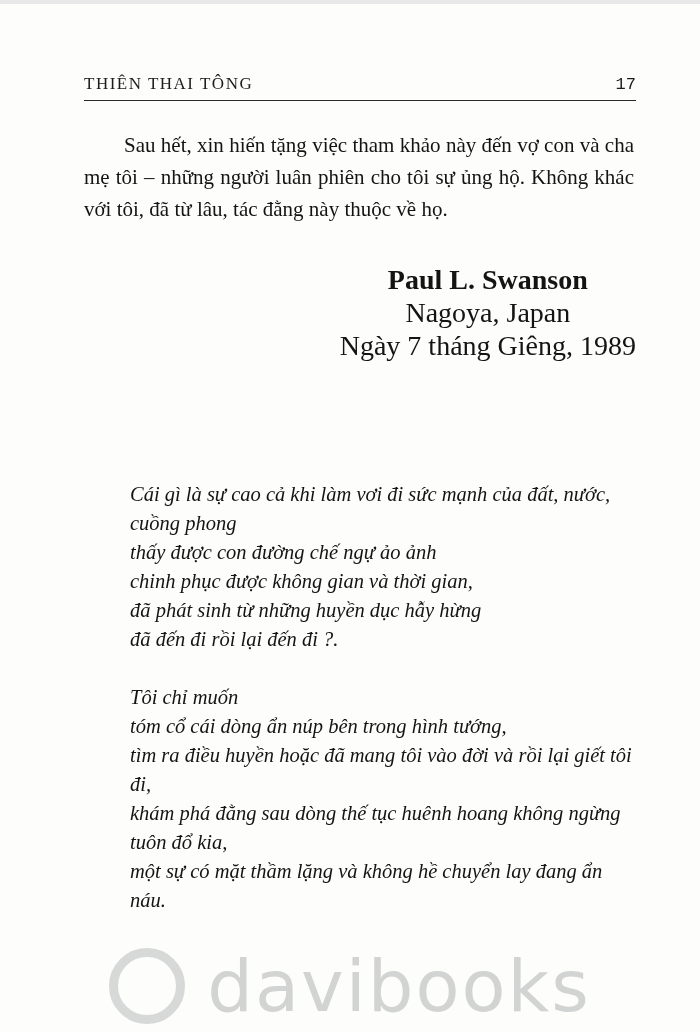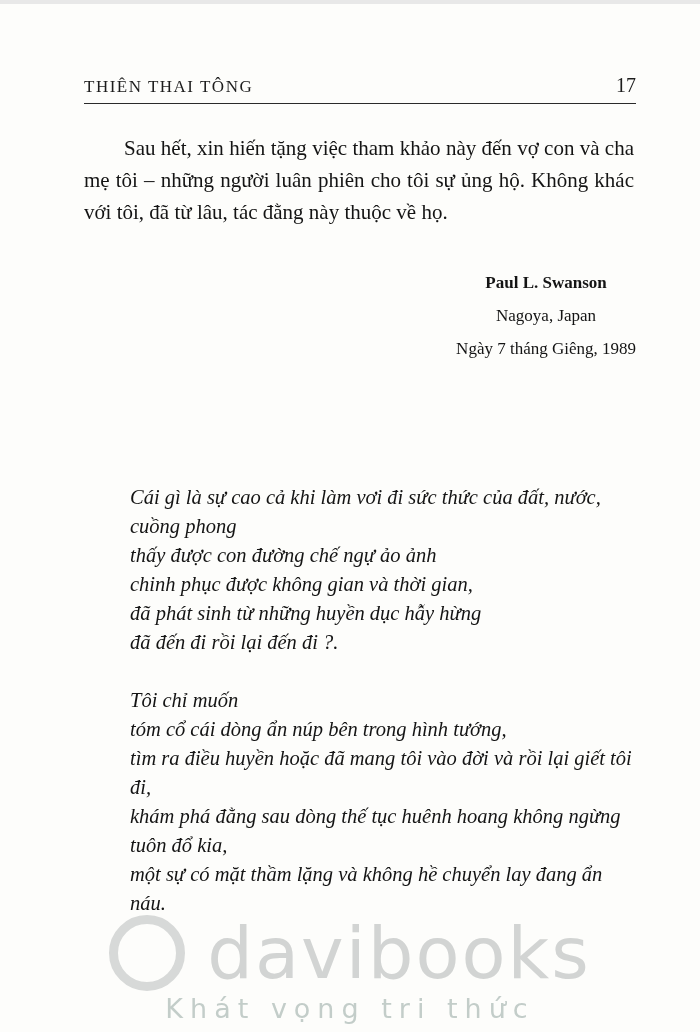--- a/index.html
+++ b/index.html
@@ -21,39 +21,39 @@
   }
   .page-header {
     display: flex;
     justify-content: space-between;
     align-items: baseline;
     font-size: 17px;
     letter-spacing: 1.5px;
     color: #1c1c1c;
   }
   .running-title { font-weight: normal; }
-  .page-number { letter-spacing: 0; font-size: 20px; }
+  .page-number { letter-spacing: 0; font-size: 17px; font-family: Liberation Mono, monospace; }
   .header-rule {
     border: none;
     border-top: 1.6px solid #2a2a2a;
     margin: 6px 0 0 0;
   }
   .dedication {
     margin: 28px 2px 0 0;
     font-size: 21px;
     line-height: 32px;
     text-align: justify;
     text-indent: 40px;
   }
   .signature {
     margin-top: 38px;
     text-align: center;
     float: right;
     margin-right: 0px;
-    font-size: 17px;
+    font-size: 28px;
     line-height: 33px;
   }
   .sig-name { font-weight: bold; }
   .poem {
     clear: both;
     padding-top: 118px;
     margin-left: 46px;
     font-style: italic;
     font-size: 20.5px;
     line-height: 29px;
@@ -110,36 +110,35 @@
   <p class="dedication">Sau hết, xin hiến tặng việc tham khảo này đến vợ con và cha mẹ tôi – những người luân phiên cho tôi sự ủng hộ. Không khác với tôi, đã từ lâu, tác đằng này thuộc về họ.</p>
 
   <div class="signature">
     <div class="sig-name">Paul L. Swanson</div>
     <div>Nagoya, Japan</div>
     <div>Ngày 7 tháng Giêng, 1989</div>
   </div>
 
   <div class="poem">
     <div class="stanza stanza-1">
-      <p>Cái gì là sự cao cả khi làm vơi đi sức thức của đất, nước, cuồng phong</p>
+      <p>Cái gì là sự cao cả khi làm vơi đi sức mạnh của đất, nước, cuồng phong</p>
       <p>thấy được con đường chế ngự ảo ảnh</p>
       <p>chinh phục được không gian và thời gian,</p>
       <p>đã phát sinh từ những huyền dục hẫy hừng</p>
       <p>đã đến đi rồi lại đến đi ?.</p>
     </div>
     <div class="stanza stanza-2">
       <p>Tôi chỉ muốn</p>
       <p>tóm cổ cái dòng ẩn núp bên trong hình tướng,</p>
       <p>tìm ra điều huyền hoặc đã mang tôi vào đời và rồi lại giết tôi đi,</p>
       <p>khám phá đằng sau dòng thế tục huênh hoang không ngừng tuôn đổ kia,</p>
       <p>một sự có mặt thầm lặng và không hề chuyển lay đang ẩn náu.</p>
     </div>
   </div>
 
   <div class="watermark">
     <div class="wm-row">
       <span class="wm-circle"></span>
       <span class="wm-text">davibooks</span>
     </div>
-    <div class="wm-slogan">Khát vọng tri thức</div>
   </div>
 
 </div>
 
 </body></html>

